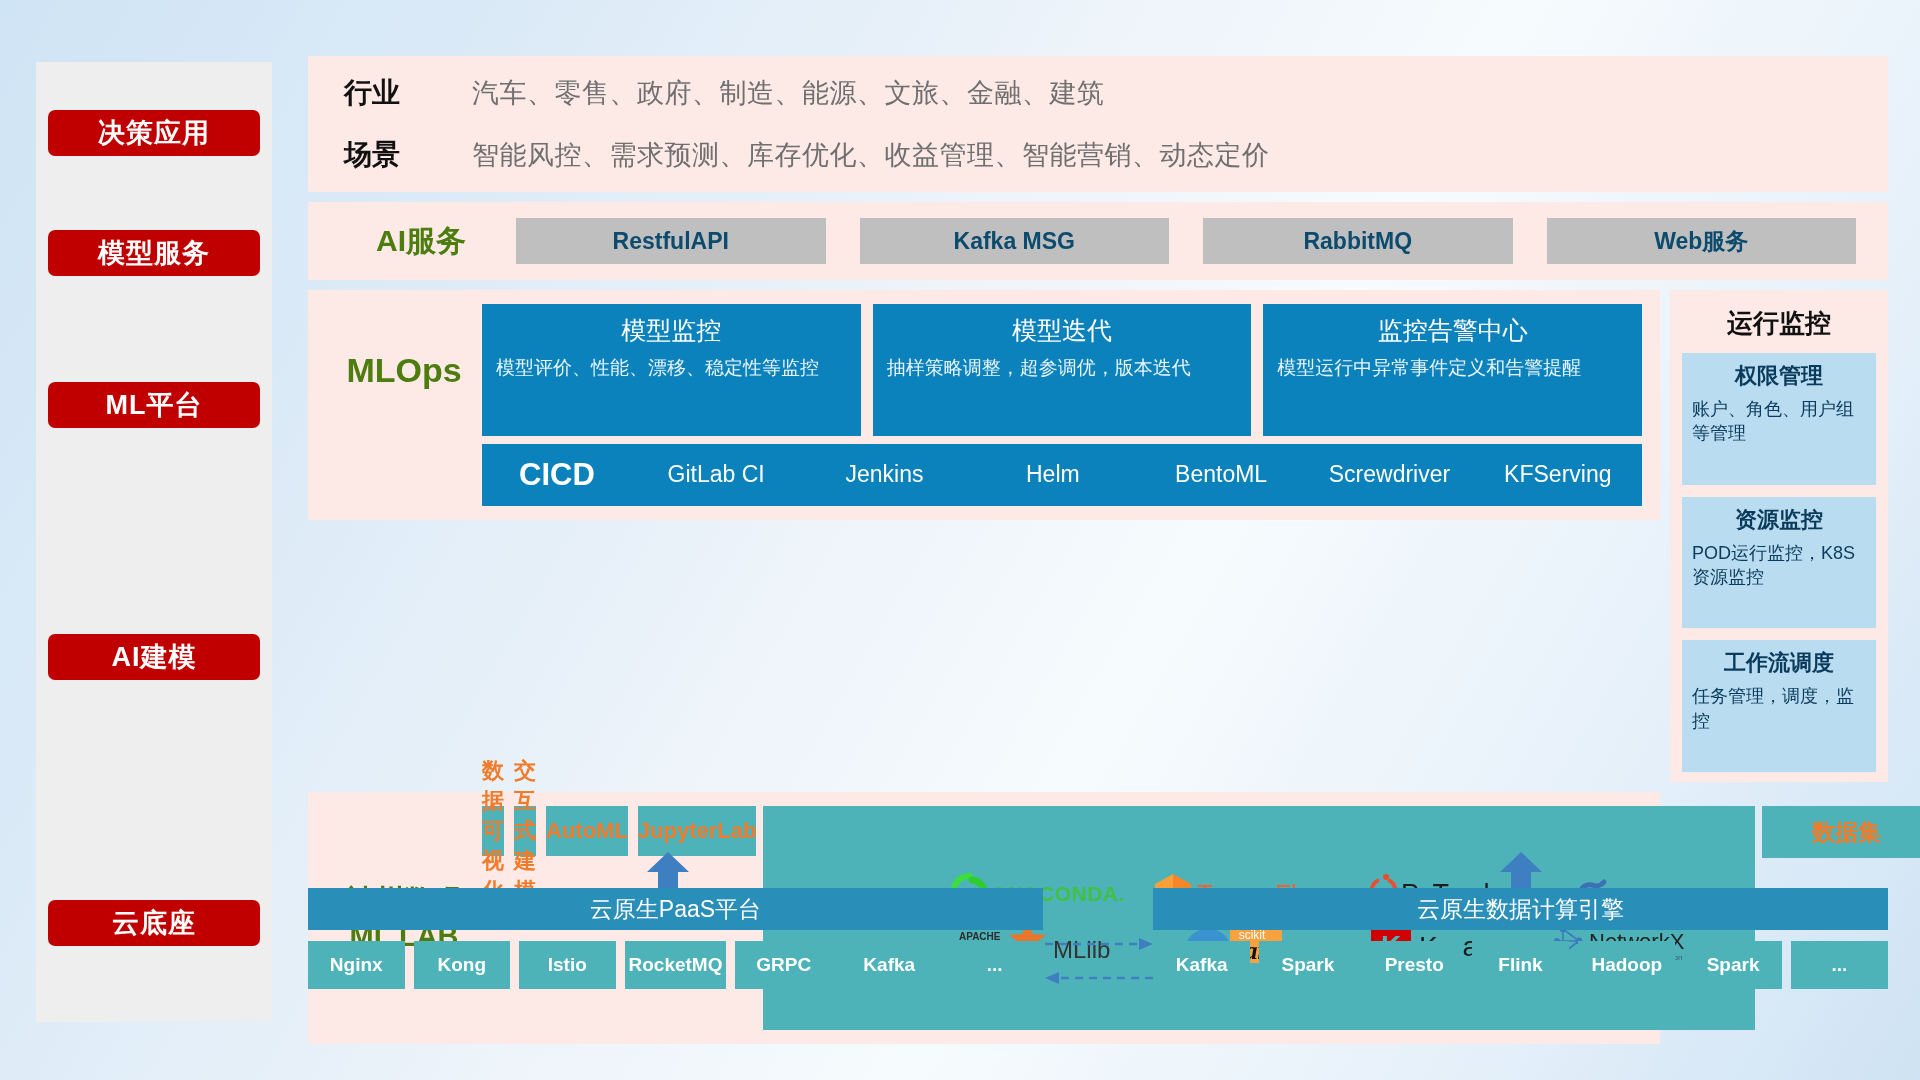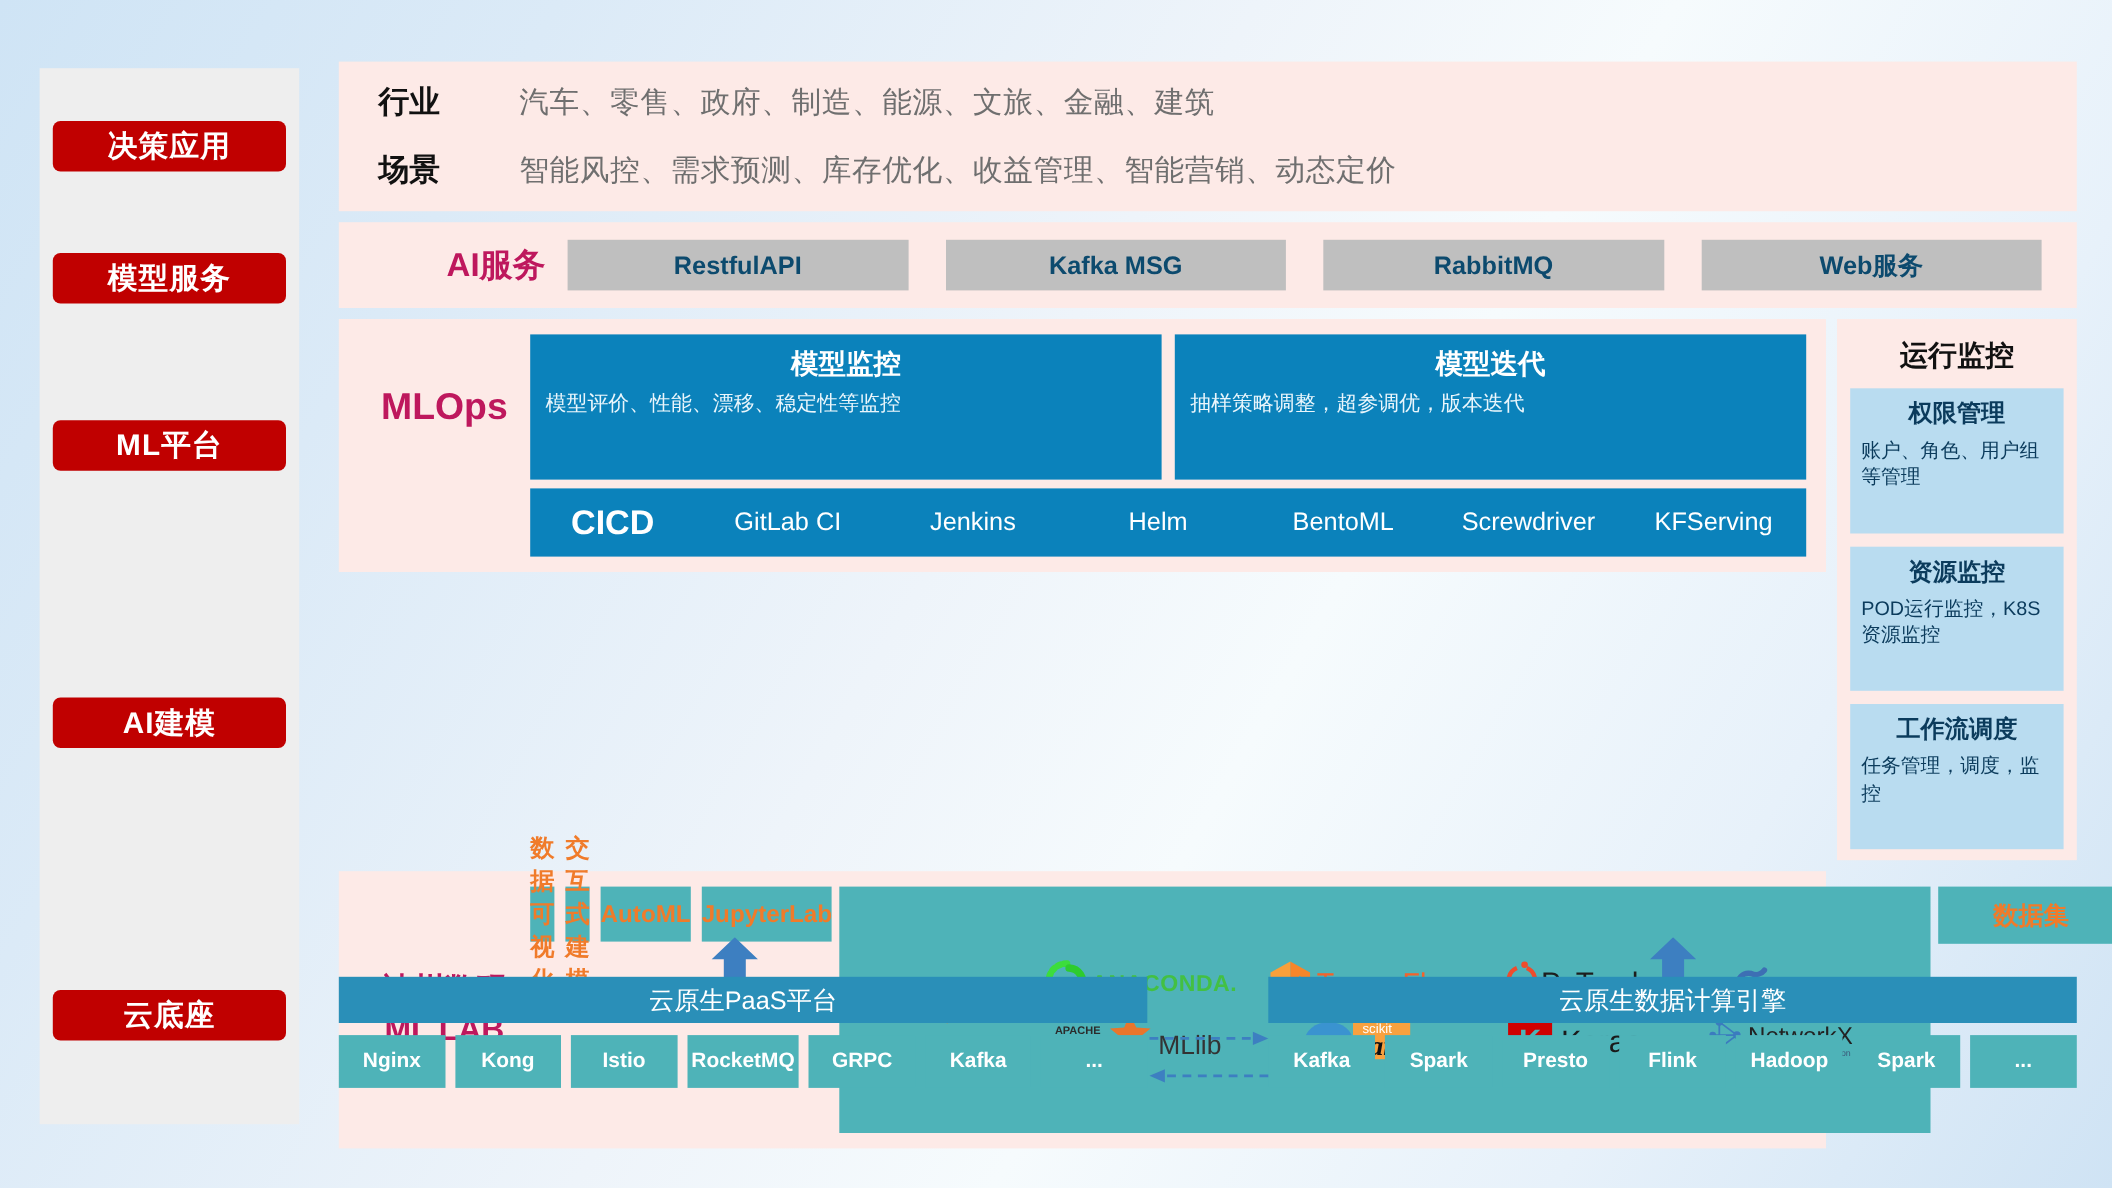--- a/index.html
+++ b/index.html
@@ -46,24 +46,24 @@
   .band {
     position: relative;
     background: #fdeae7;
     width: 100%;
     margin-bottom: 10px;
     display: flex;
     align-items: center;
   }
 
   .band-title {
-    color: #be185d;
+    color: #4d7c0f;
     font-weight: bold;
     flex: 0 0 auto;
-    text-align: right;
+    text-align: center;
   }
 
   
   #band-app { height: 136px; padding: 0 22px; }
   .app-grid { display: flex; flex-direction: column; gap: 24px; width: 100%; padding-left: 14px;}
   .app-row { display: flex; align-items: center; }
   .app-key {
     width: 128px;
     font-size: 28px;
     font-weight: bold;
@@ -106,21 +106,21 @@
   #band-ops .band-title { width: 156px; font-size: 34px; display:flex; align-items:center; justify-content:center;}
   .ops-cards { display: flex; flex: 1; gap: 12px; }
   .ops-card {
     flex: 1;
     background: #0b82bb;
     color: #fff;
     padding: 10px 14px 8px 14px;
     display: flex;
     flex-direction: column;
   }
-  .ops-card-h { font-size: 25px; font-weight: bold; text-align: center; margin-bottom: 8px; }
+  .ops-card-h { font-size: 25px; font-weight: normal; text-align: center; margin-bottom: 8px; }
   .ops-card-b { font-size: 19px; line-height: 1.35; color: #eaf6fc; }
 
   .cicd-bar {
     margin-top: 8px;
     margin-left: 156px;
     height: 62px;
     background: #0b82bb;
     display: flex;
     align-items: center;
     overflow: hidden;
@@ -262,20 +262,24 @@
         <div class="ops-inner">
           <div class="band-title">MLOps</div>
           <div class="ops-cards">
             <div class="ops-card">
               <div class="ops-card-h">模型监控</div>
               <div class="ops-card-b">模型评价、性能、漂移、稳定性等监控</div>
             </div>
             <div class="ops-card">
               <div class="ops-card-h">模型迭代</div>
               <div class="ops-card-b">抽样策略调整，超参调优，版本迭代</div>
+            </div>
+            <div class="ops-card">
+              <div class="ops-card-h">监控告警中心</div>
+              <div class="ops-card-b">模型运行中异常事件定义和告警提醒</div>
             </div>
           </div>
         </div>
 
         <div class="cicd-bar">
           <div class="cicd-label">CICD</div>
           <div class="cicd-items">
             <div class="cicd-item">GitLab CI</div>
             <div class="cicd-item">Jenkins</div>
             <div class="cicd-item">Helm</div>

